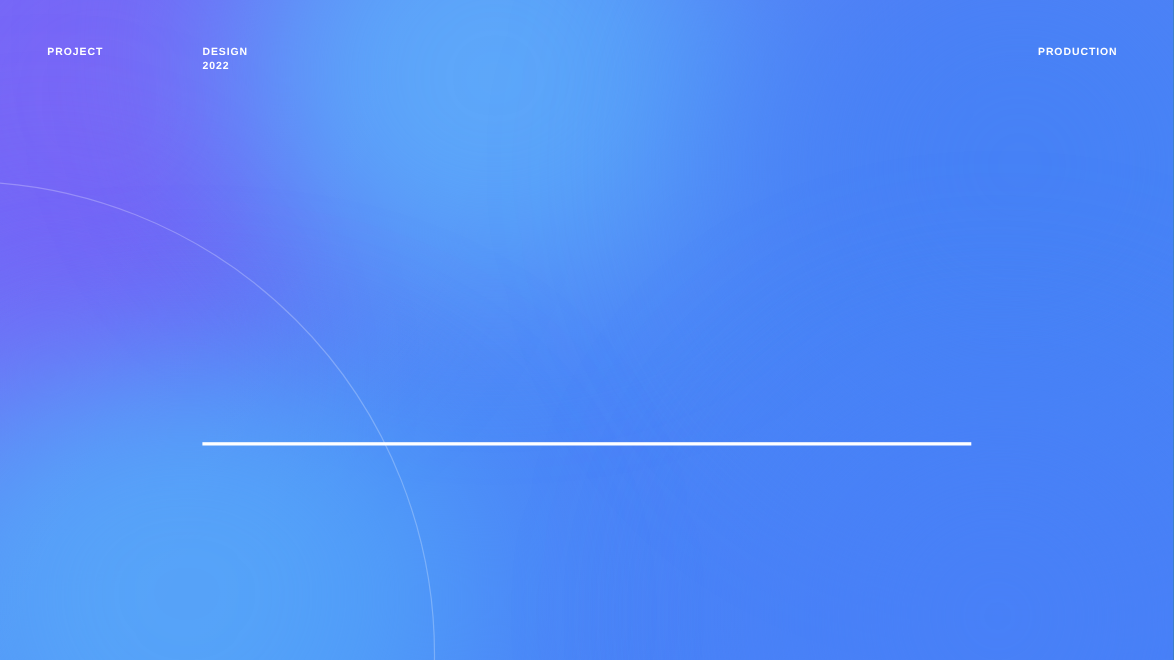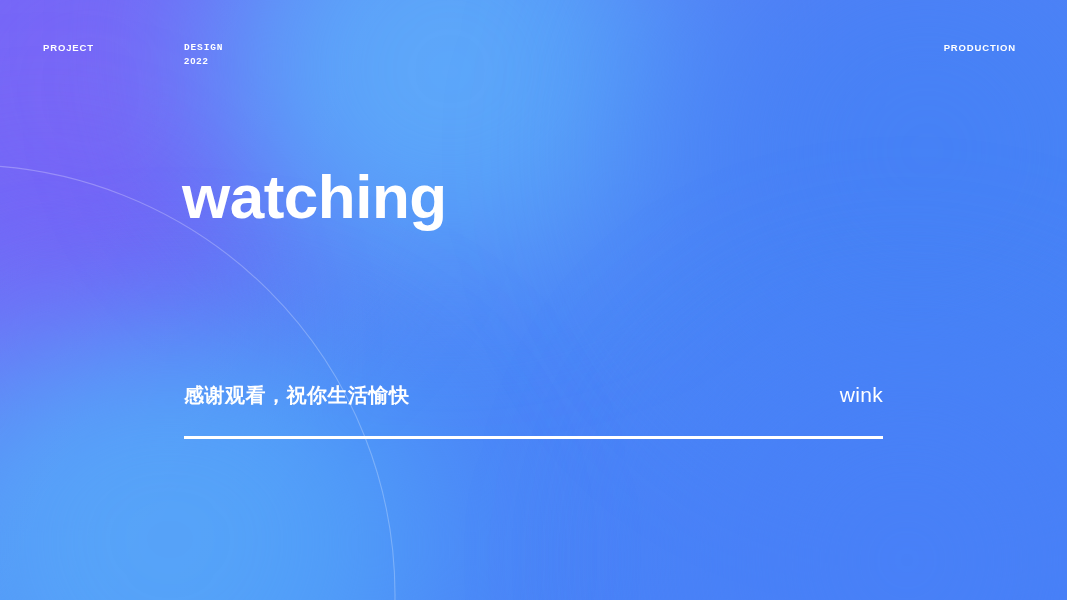--- a/index.html
+++ b/index.html
@@ -74,21 +74,21 @@
   .hdr-label {
     position:absolute;
     color:#ffffff;
     font-size:9.5px;
     font-weight:bold;
     letter-spacing:0.85px;
     line-height:13px;
     white-space:nowrap;
   }
   .hdr-project    { left:43px;  top:41px; }
-  .hdr-design     { left:184px; top:41px;font-family:Liberation Mono, monospace; }
+  .hdr-design     { left:184px; top:41px; }
   .hdr-design-yr  { left:184px; top:54px; }
   .hdr-production { right:51px; top:41px; }
 
   
   .heading {
     position:absolute;
     left:182px;
     top:166px;
     width:760px;
     color:#ffffff;
@@ -155,24 +155,19 @@
     <div class="hdr-label hdr-project">PROJECT</div>
 
     <div class="hdr-label hdr-design">DESIGN</div>
 
     <div class="hdr-label hdr-design-yr">2022</div>
 
     <div class="hdr-label hdr-production">PRODUCTION</div>
   </div>
 
   <div class="heading">
-    <span class="hline">watching</span>
   </div>
 
   <div class="footer">
-    <div class="footer-row">
-      <div class="footer-cn">感谢观看，祝你生活愉快</div>
-      <div class="footer-brand">wink</div>
-    </div>
     <div class="footer-rule"></div>
   </div>
 
 </div>
 
 </body></html>

